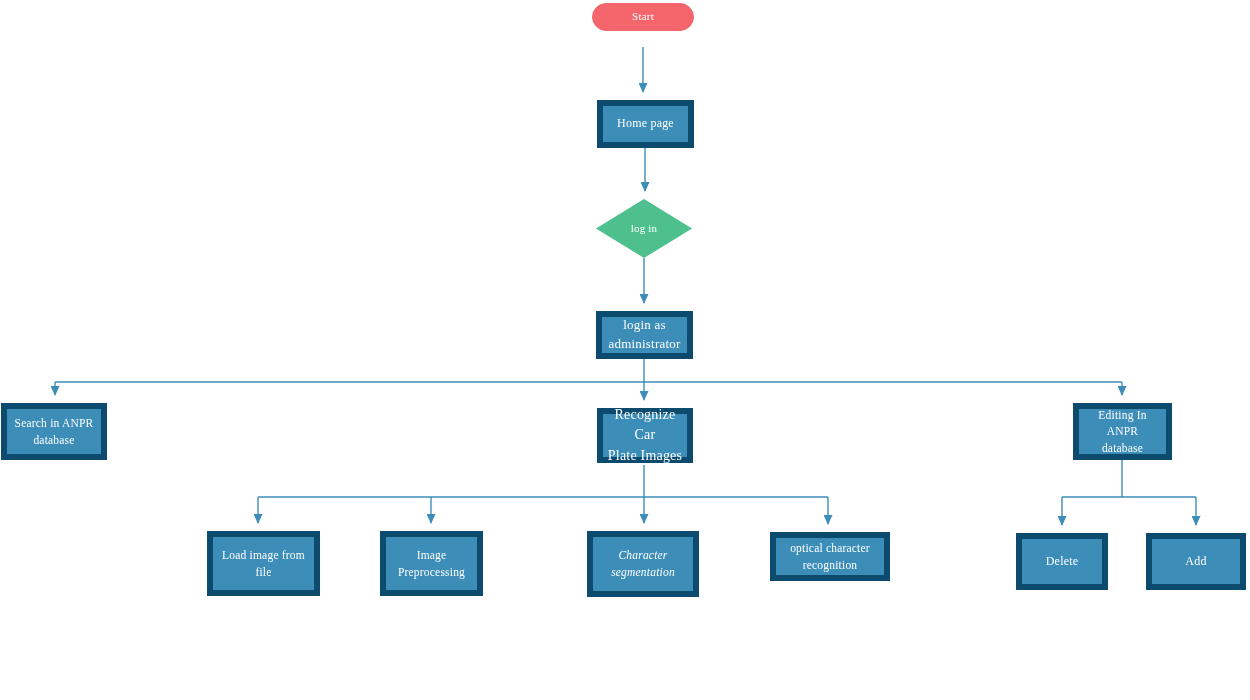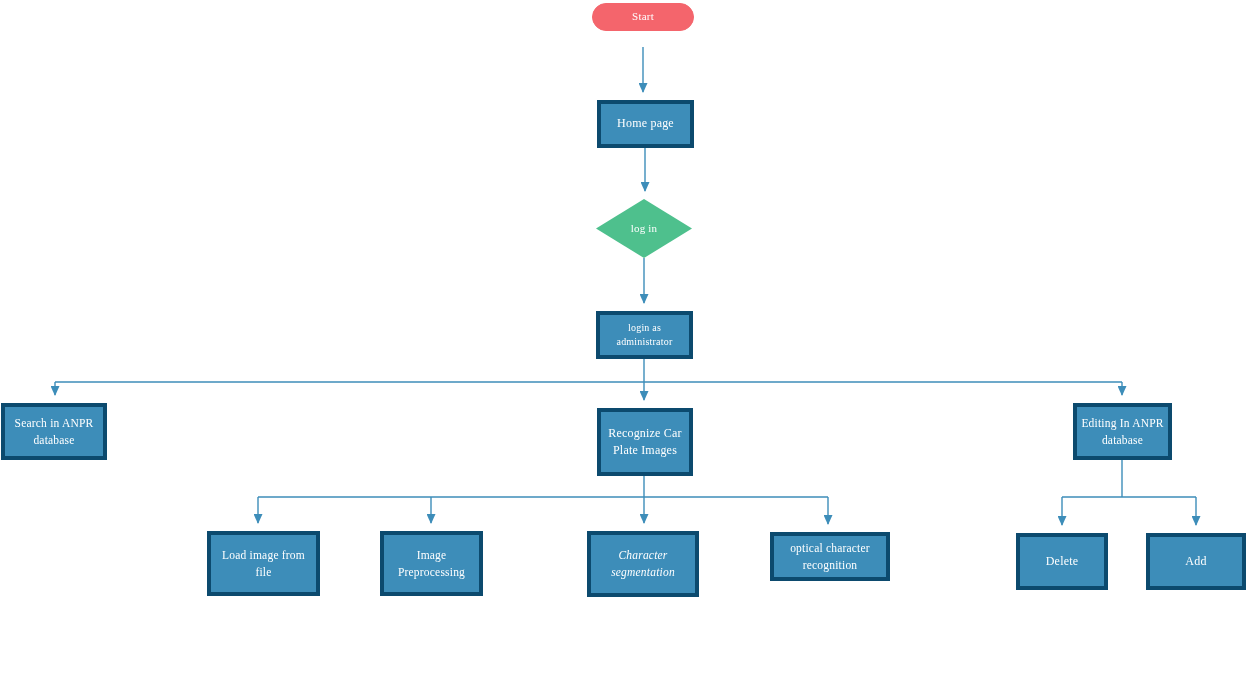--- a/index.html
+++ b/index.html
@@ -39,21 +39,21 @@
     z-index: 2;
   }
   .node .label {
     display: block;
     width: 100%;
     padding: 0 4px;
     white-space: pre-line;
   }
   .node.process {
     background: #3D8DB9;
-    border: 4px solid #0c4a6e;
+    border: 6px solid #0c4a6e;
   }
   .node.terminator {
     background: #F4656C;
     border: 1px solid #F4656C;
     border-radius: 22px;
   }
   .node.decision {
     background: transparent;
     border: none;
   }
@@ -118,29 +118,29 @@
       </div>
       <div class="node process" style="left: 597px; top: 100px; width: 97px; height: 48px; font-size: 12px;">
         <span class="label">Home  page</span>
       </div>
       <div class="node decision" style="left: 596px; top: 199px; width: 96px; height: 59px; font-size: 11px;">
         <svg class="diamond-shape" viewBox="0 0 96 59" preserveAspectRatio="none">
           <polygon points="48,0 96,29.5 48,59 0,29.5" fill="#4EC08D"></polygon>
         </svg>
         <span class="diamond-label">log in</span>
       </div>
-      <div class="node process" style="left: 596px; top: 311px; width: 97px; height: 48px; font-size: 10px;">
+      <div class="node process" style="left: 596px; top: 311px; width: 97px; height: 48px; font-size: 13px;">
         <span class="label">login as
 administrator</span>
       </div>
       <div class="node process" style="left: 1px; top: 403px; width: 106px; height: 57px; font-size: 11.5px;">
         <span class="label">Search  in ANPR
 database</span>
       </div>
-      <div class="node process" style="left: 597px; top: 408px; width: 96px; height: 68px; font-size: 12px;">
+      <div class="node process" style="left: 597px; top: 408px; width: 96px; height: 55px; font-size: 14px;">
         <span class="label">Recognize  Car
 Plate  Images</span>
       </div>
       <div class="node process" style="left: 1073px; top: 403px; width: 99px; height: 57px; font-size: 11.5px;">
         <span class="label">Editing In ANPR
 database</span>
       </div>
       <div class="node process" style="left: 207px; top: 531px; width: 113px; height: 65px; font-size: 11.5px;">
         <span class="label">Load  image  from
 file</span>

